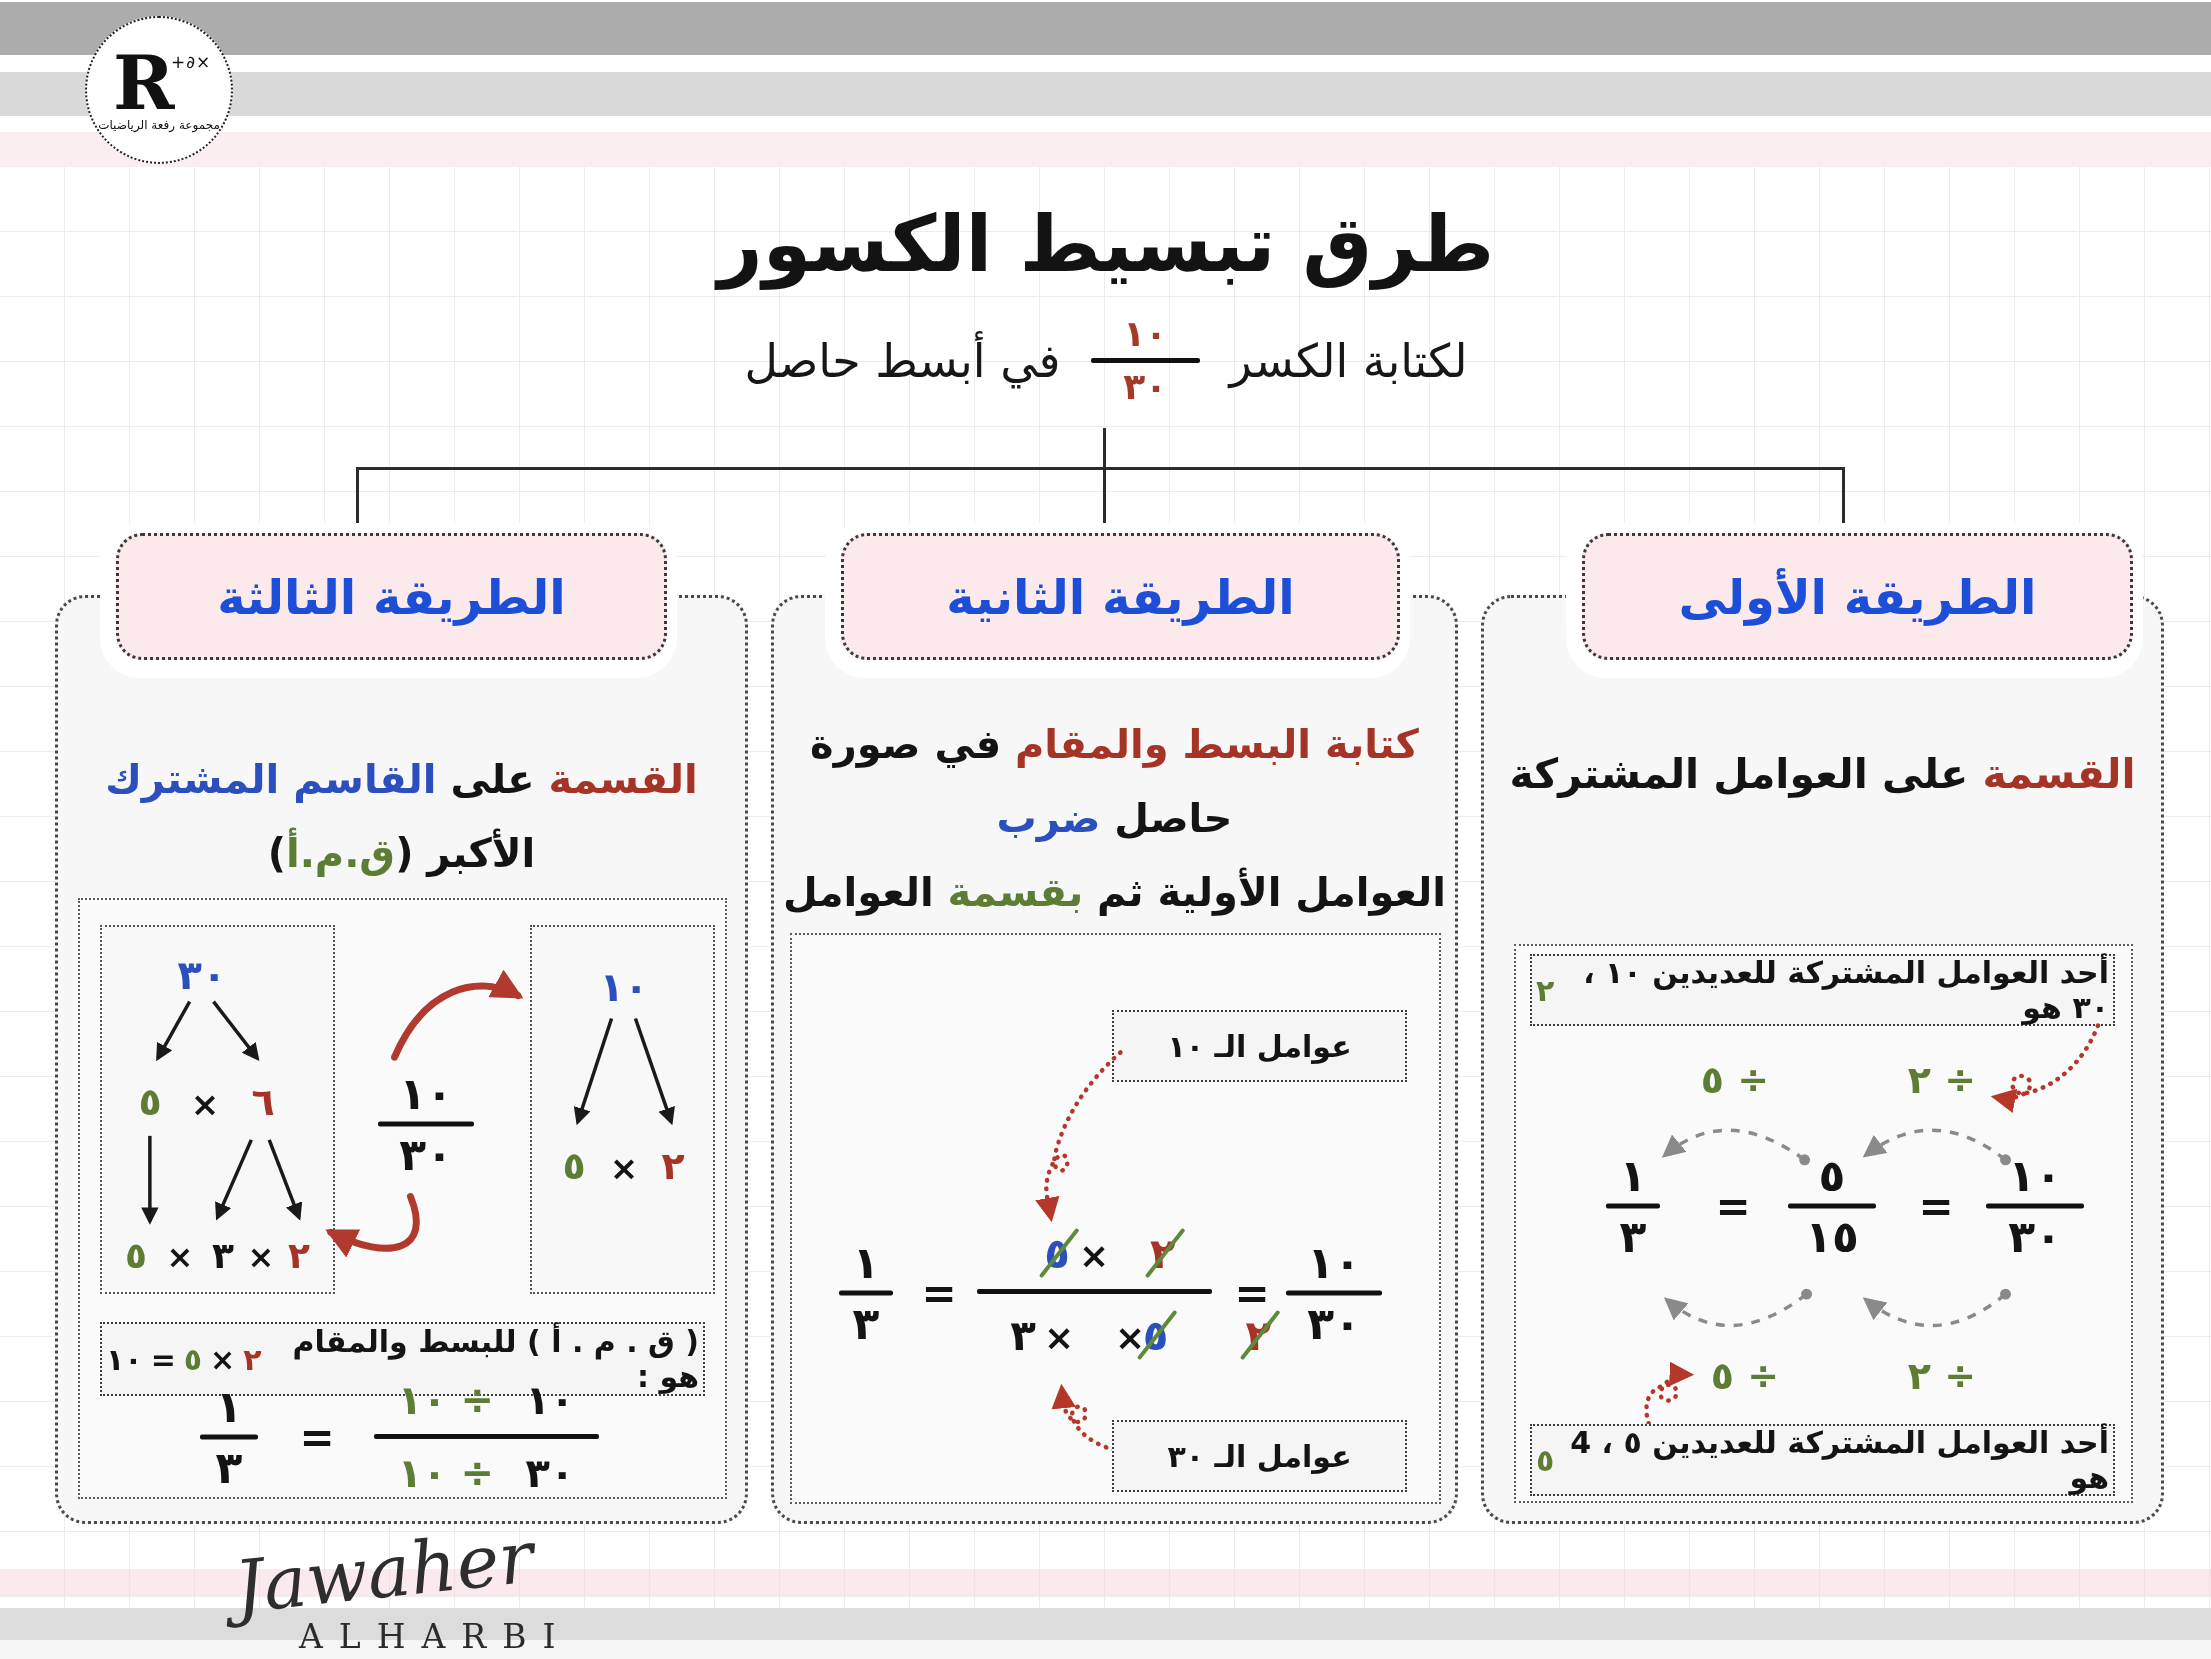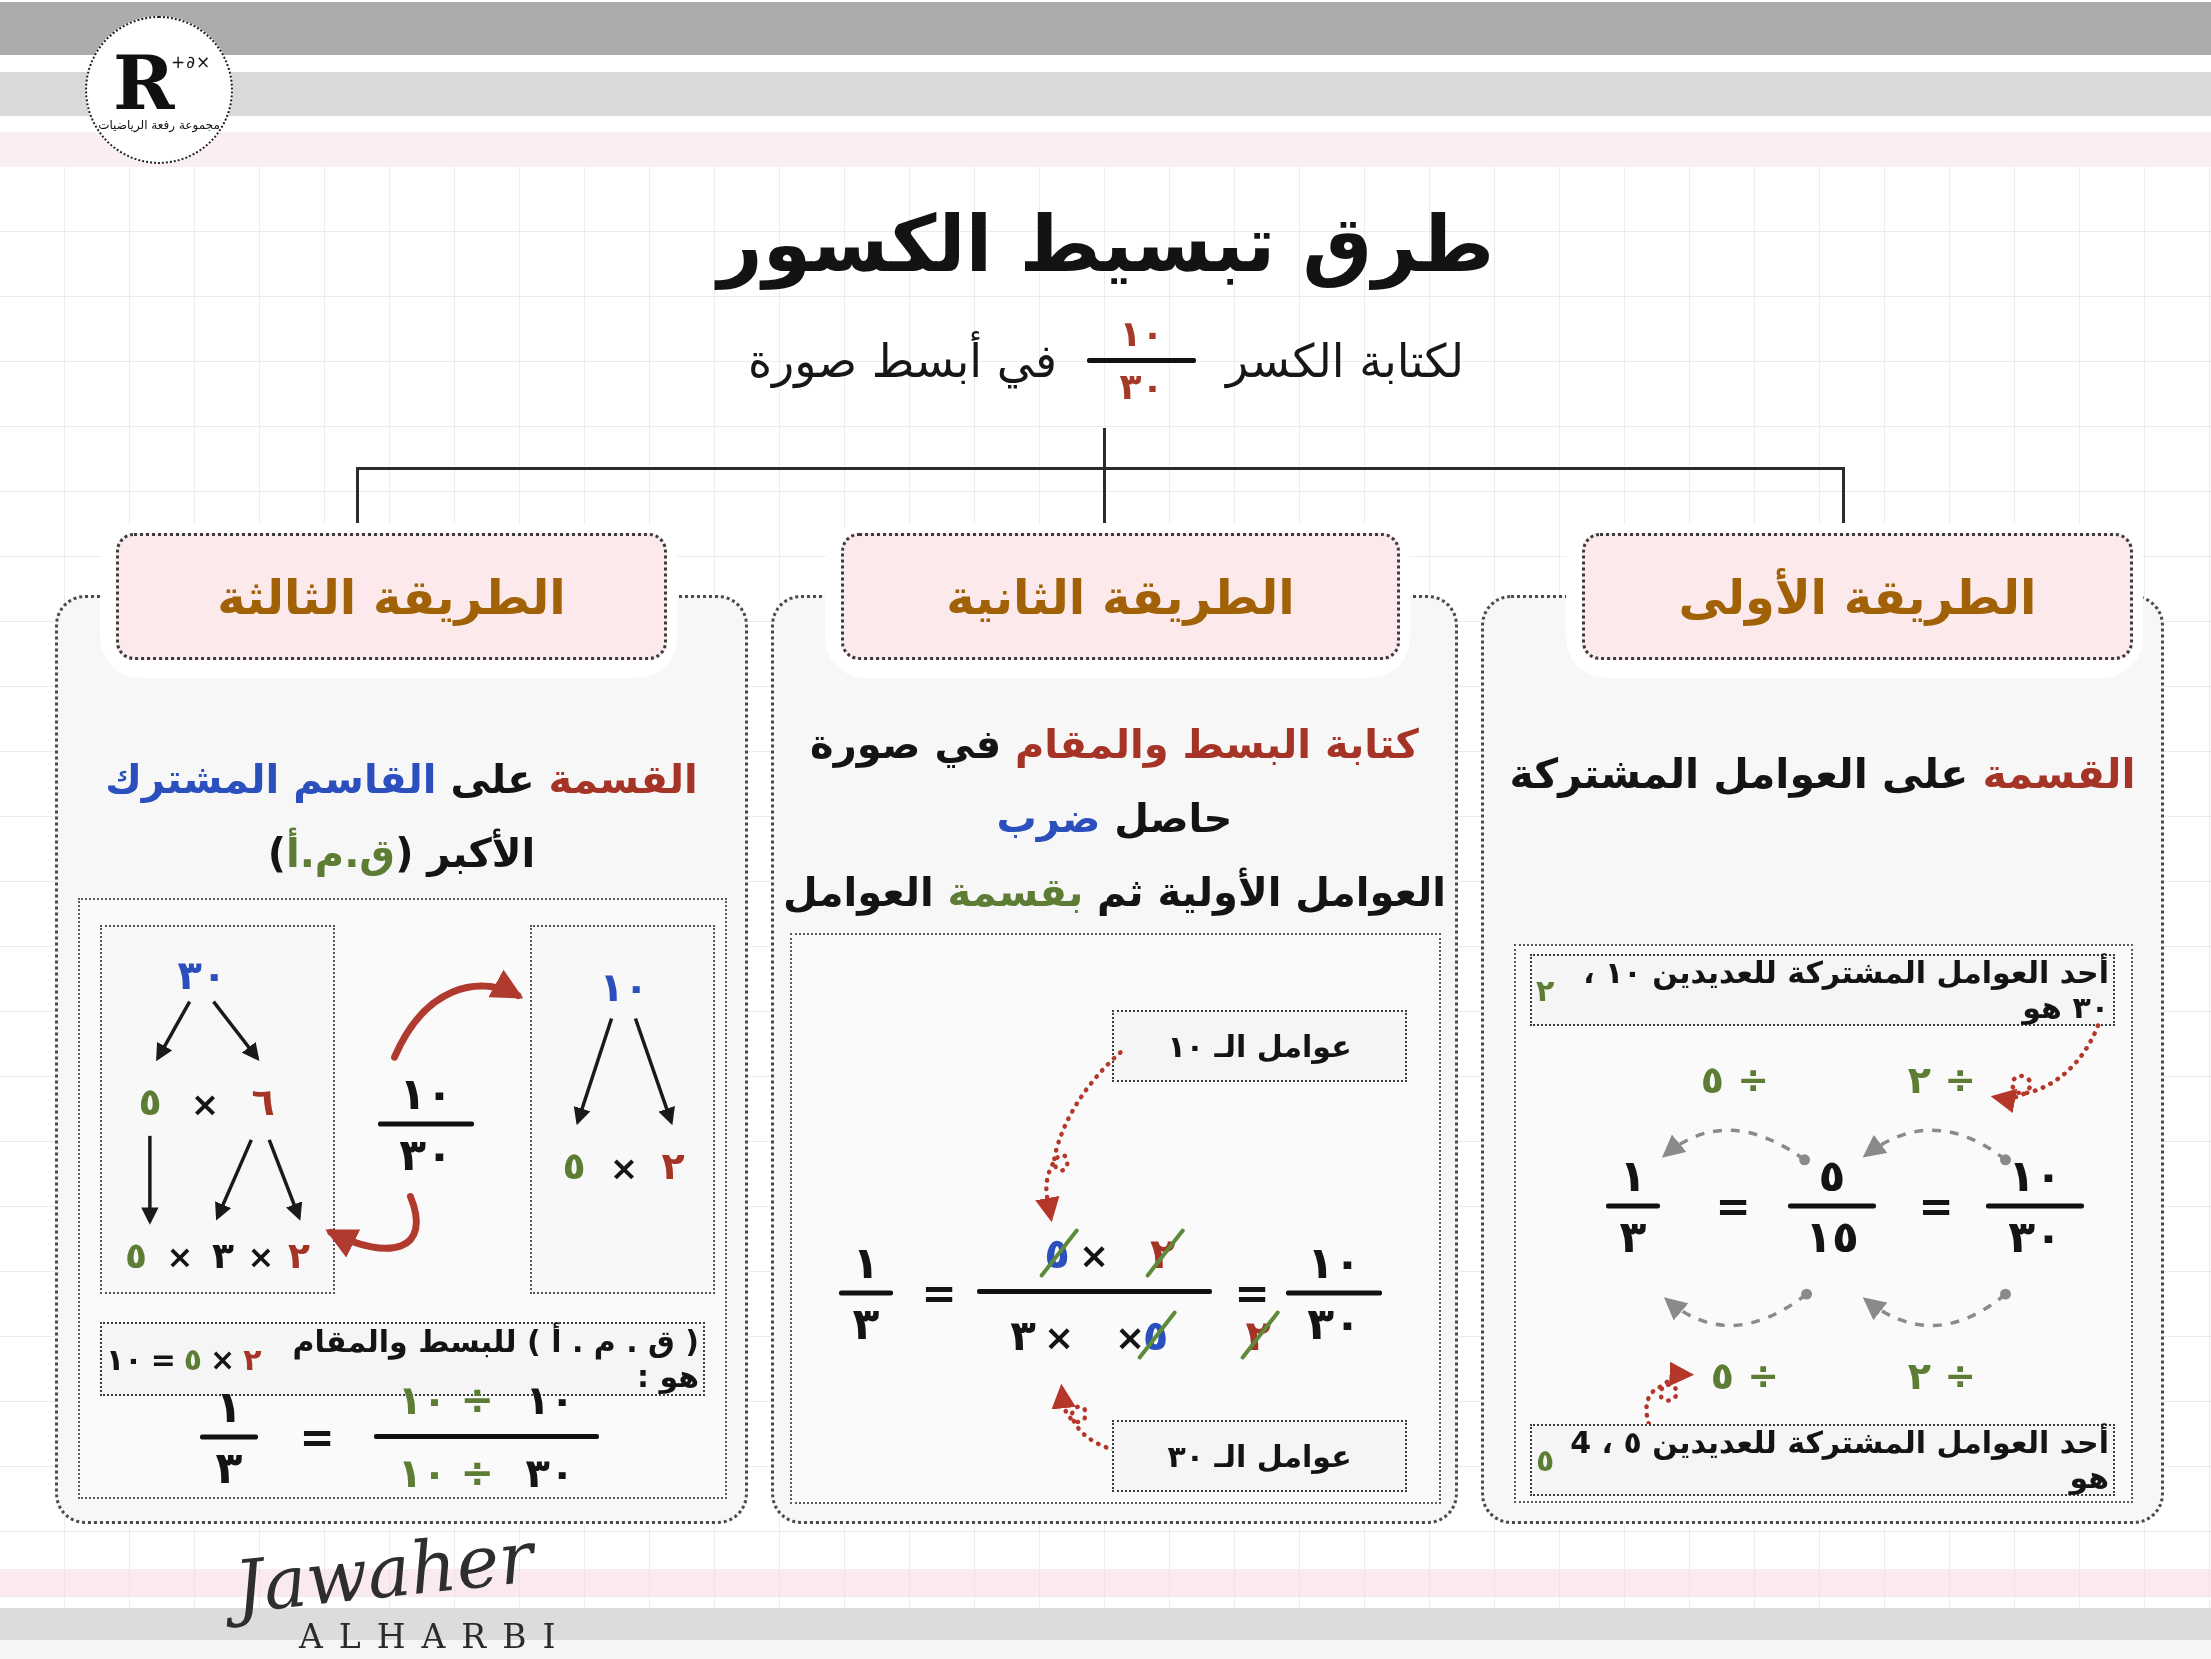--- a/index.html
+++ b/index.html
@@ -27,23 +27,23 @@
             justify-content:center;align-items:center;gap:30px;font-size:46px;color:#171717;}
   .vfrac{display:inline-flex;flex-direction:column;align-items:center;line-height:1;}
   .vfrac .bar{height:5px;background:#111;border-radius:2px;margin:6px 0;}
   #subtitle .vfrac{font-size:36px;font-weight:bold;color:#a63a28;}
   #subtitle .vfrac .bar{width:109px;}
   
   .cline{position:absolute;background:#2b2b2b;}
   
   .pill-wrap{position:absolute;background:#fff;border-radius:40px;z-index:4;
              padding:10px 16px 24px 16px;}
-  .pill{width:100%;height:100%;background:#fbe9ec;border:3px dotted #3a3a3a;border-radius:18px;
+  .pill{width:100%;height:100%;background:#fbe9ec;border:3px dotted #3a3a3a;border-radius:26px;
         display:flex;align-items:center;justify-content:center;
-        font-size:48px;font-weight:bold;color:#a16207;direction:rtl;}
+        font-size:48px;font-weight:bold;color:#1d4ed8;direction:rtl;}
   
   .card{position:absolute;top:595px;height:923px;background:#f7f7f7;
         border:3px dotted #4a4a4a;border-radius:30px;z-index:2;}
   .desc{position:absolute;left:0;width:100%;text-align:center;direction:rtl;
         font-size:41px;font-weight:bold;color:#141414;line-height:74px;}
   .c-red{color:#a53427;} .c-blue{color:#2b50bd;} .c-green{color:#5e7d34;} .c-black{color:#141414;}
   .inner{position:absolute;background:#fafafa;border:2px dotted #5a5a5a;}
   .note{position:absolute;background:#f5f5f5;border:2px dotted #3c3c3c;display:flex;
         align-items:center;justify-content:center;direction:rtl;font-size:30px;font-weight:bold;color:#141414;}
   .note span{margin:0 4px;}
@@ -87,21 +87,21 @@
   </div>
 
   <div id="title">طرق تبسيط الكسور</div>
   <div id="subtitle">
     <span>لكتابة الكسر</span>
     <span class="vfrac">
       <span>١٠</span>
       <span class="bar"></span>
       <span>٣٠</span>
     </span>
-    <span>في أبسط صورة</span>
+    <span>في أبسط حاصل</span>
   </div>
 
   <div class="cline" style="left:1103px;top:428px;width:3px;height:42px;"></div>
   <div class="cline" style="left:356px;top:467px;width:1489px;height:3px;"></div>
   <div class="cline" style="left:356px;top:467px;width:3px;height:82px;"></div>
   <div class="cline" style="left:1103px;top:467px;width:3px;height:119px;"></div>
   <div class="cline" style="left:1842px;top:467px;width:3px;height:82px;"></div>
 
   <div class="pill-wrap" style="left:100px;top:523px;width:545px;height:121px;">
     <div class="pill">الطريقة الثالثة</div>

